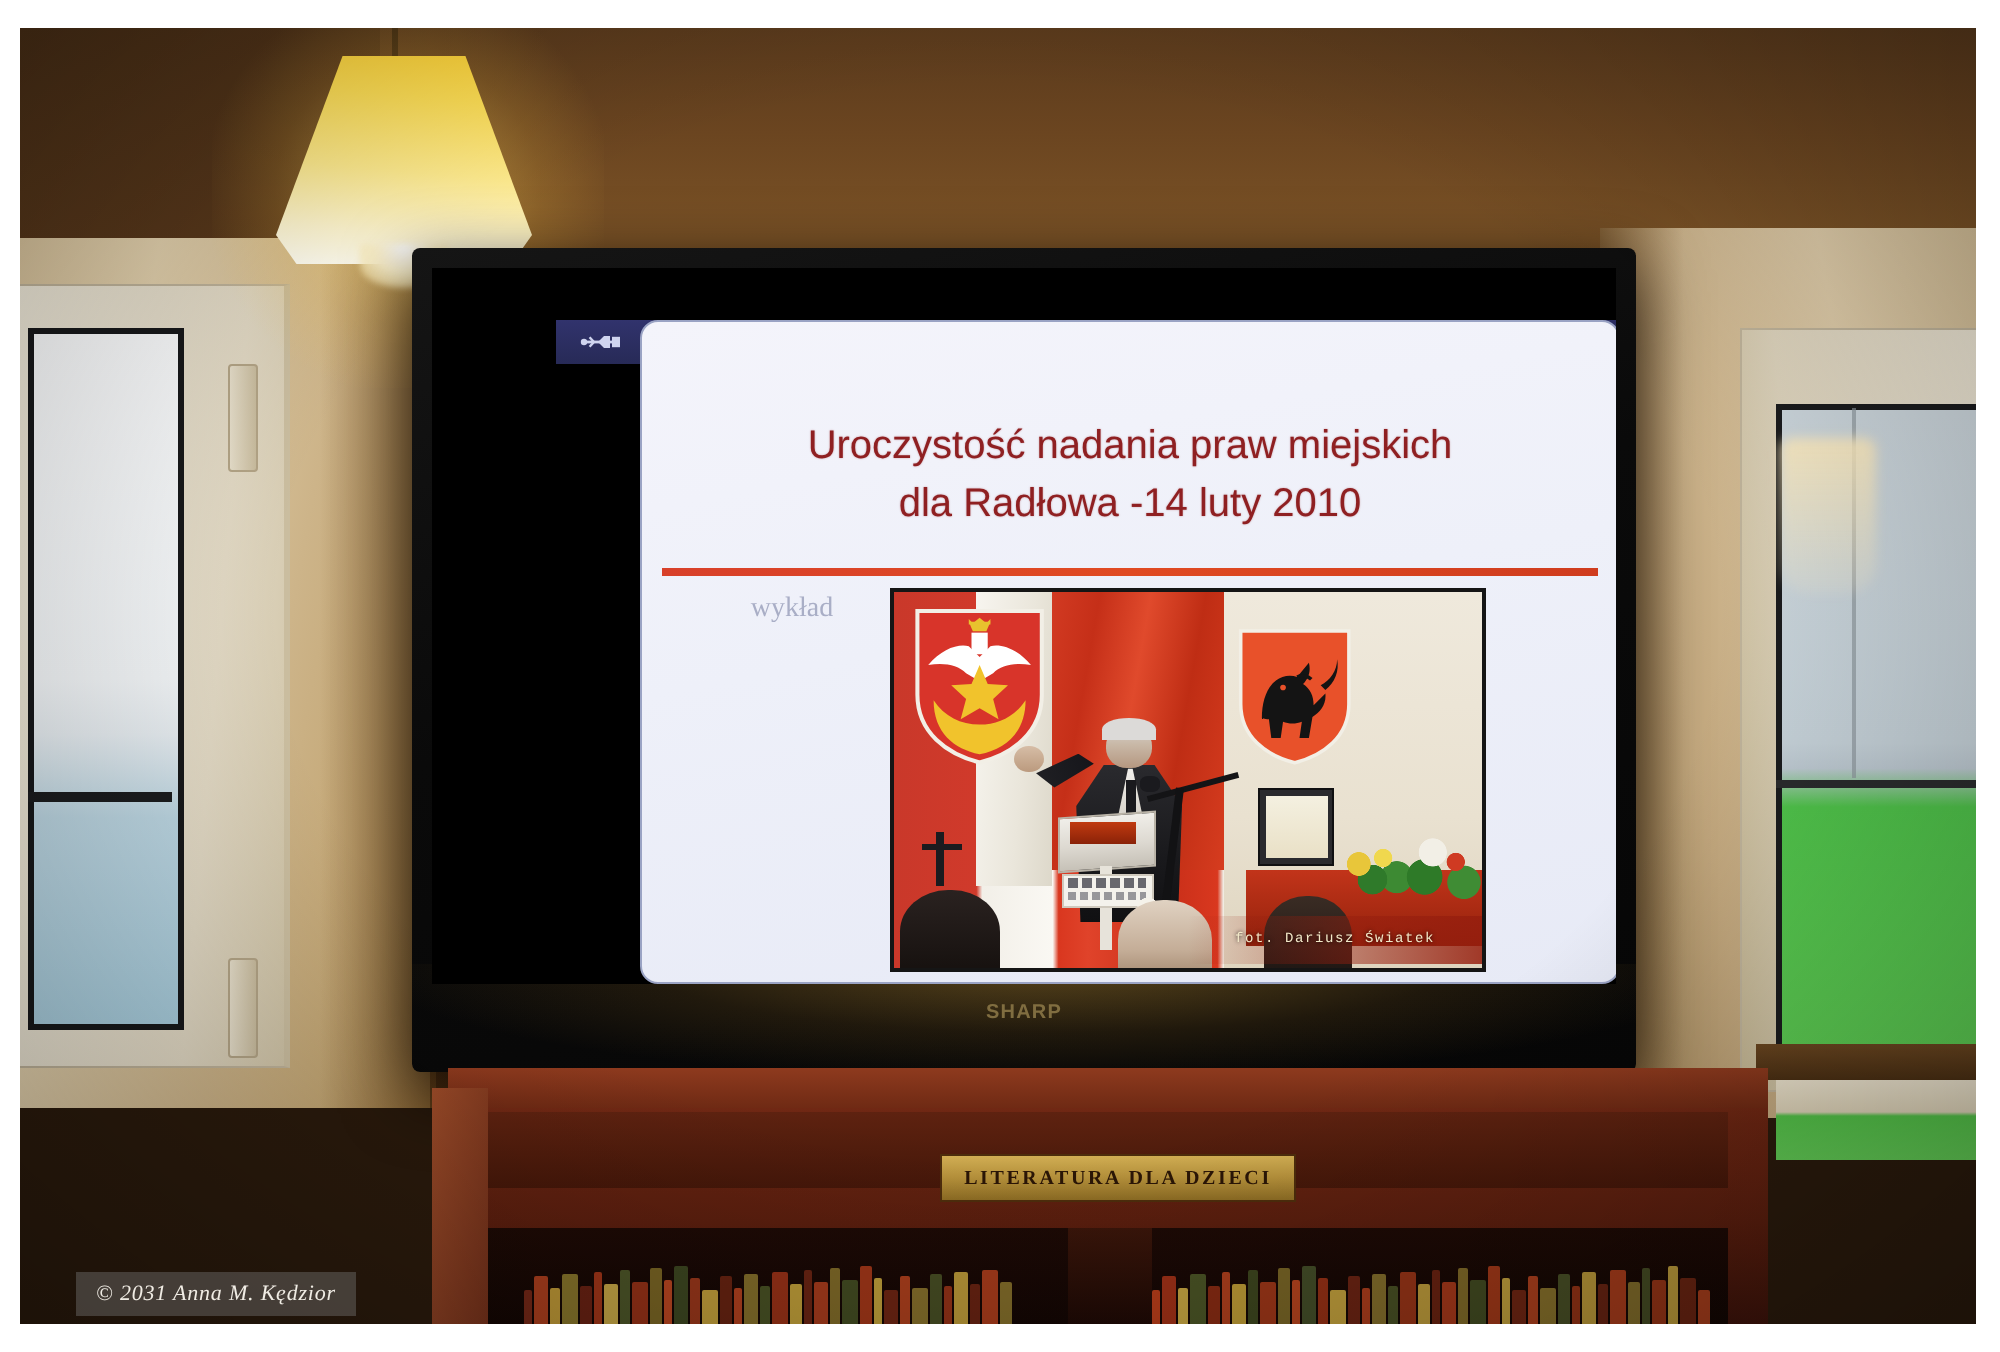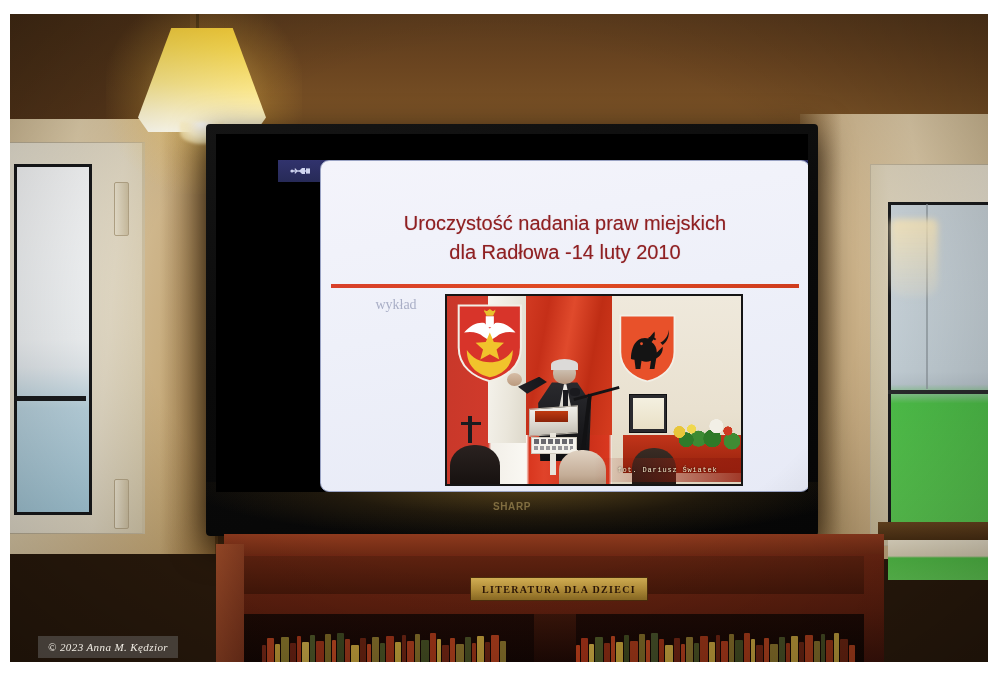--- a/index.html
+++ b/index.html
@@ -479,17 +479,17 @@
         <div class="bk" style="background: rgb(72, 81, 38); height: 28px; width: 4px;"></div>
         <div class="bk" style="background: rgb(160, 56, 24); height: 22px; width: 7px;"></div>
         <div class="bk" style="background: rgb(200, 166, 63); height: 29px; width: 5px;"></div>
         <div class="bk" style="background: rgb(112, 39, 19); height: 23px; width: 8px;"></div>
         <div class="bk" style="background: rgb(179, 66, 30); height: 17px; width: 6px;"></div>
       </div>
 
     <div id="vignette"></div>
 
     <div id="wm">
-      <span id="wm-text">© 2023  Anna M. Kędzior</span>
+      <span id="wm-text">© 2031  Anna M. Kędzior</span>
     </div>
 
   </div>
 </div>
 
 </body></html>

